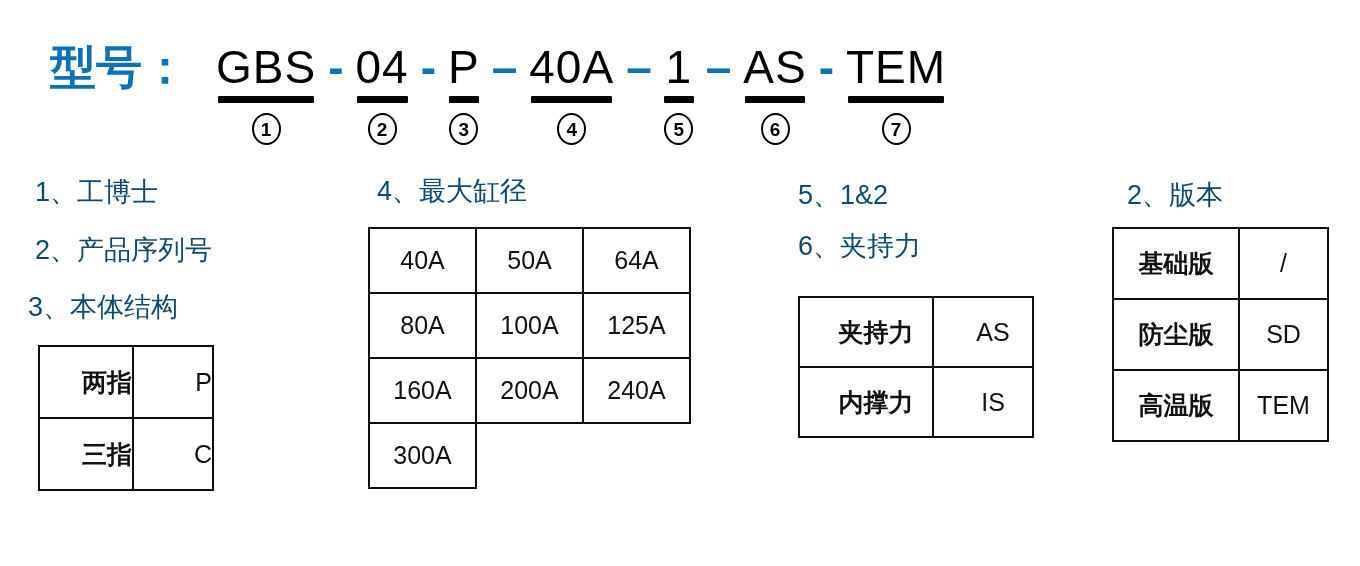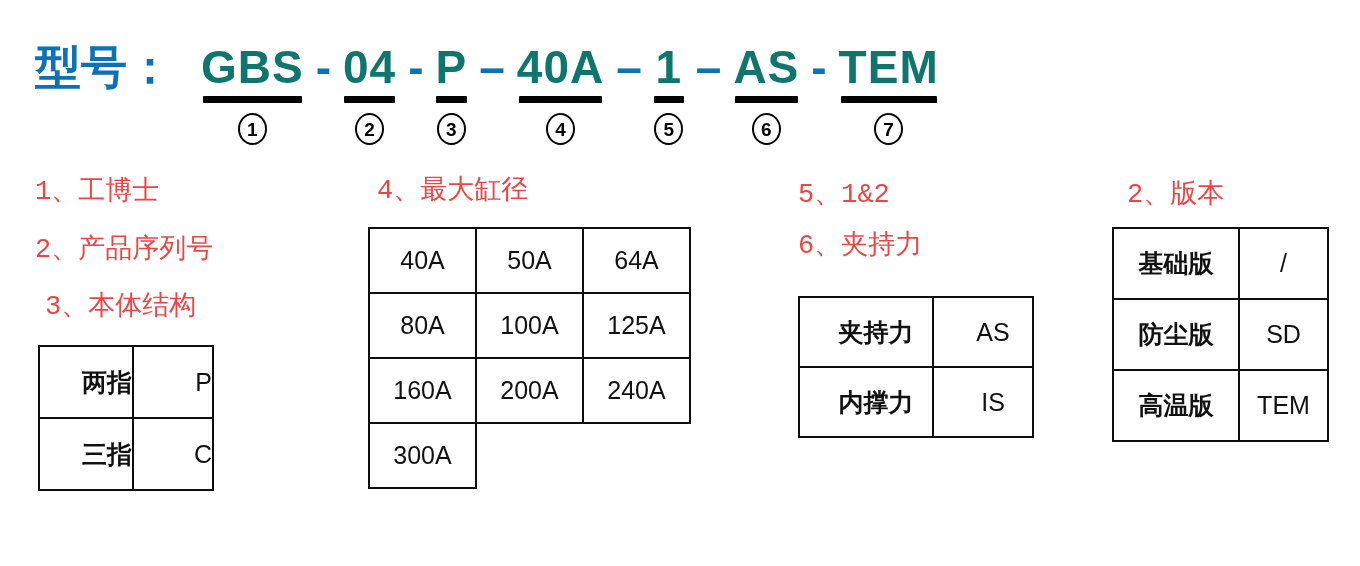--- a/index.html
+++ b/index.html
@@ -3,43 +3,43 @@
 <meta charset="utf-8">
 <style>
   html,body{margin:0;padding:0;background:#fff;}
   .canvas{
     position:relative;width:1360px;height:566px;background:#ffffff;
     font-family:"Liberation Sans","DejaVu Sans",sans-serif;color:#000;
     overflow:hidden;
   }
   
   .header{position:absolute;left:35px;top:40px;display:flex;align-items:flex-start;gap:12px;}
-  .prefix{font-size:46px;font-weight:700;color:#0b72b8;line-height:1.2;margin-right:16px;white-space:nowrap;}
+  .prefix{font-size:46px;font-weight:700;color:#0b72b8;line-height:1.2;margin-right:16px;white-space:nowrap;margin-left:15px;}
   .seg{display:flex;flex-direction:column;align-items:center;}
-  .seg-text{font-size:46px;font-weight:700;color:#0f766e;line-height:1.2;letter-spacing:1px;text-align:center;}
+  .seg-text{font-size:46px;font-weight:400;color:#000000;line-height:1.2;letter-spacing:1px;text-align:center;}
   .sep{font-size:46px;font-weight:700;color:#0b72b8;line-height:1.2;}
   .bar{height:7px;background:#000;width:96%;min-width:30px;margin-top:1px;border-radius:1px;}
   .circ{
     margin-top:10px;width:25px;height:28px;border:2px solid #000;border-radius:50%;
     display:flex;align-items:center;justify-content:center;
     font-size:19px;font-weight:600;line-height:1;
   }
   
-  .sec{position:absolute;font-size:27px;color:#ef4444;white-space:nowrap;line-height:1.2;font-family:Liberation Mono, monospace;}
+  .sec{position:absolute;font-size:27px;color:#0c4a6e;white-space:nowrap;line-height:1.2;}
   
   table{border-collapse:collapse;position:absolute;table-layout:fixed;background:#fff;}
   td{border:2.5px solid #0d0d0d;text-align:center;vertical-align:middle;font-size:25px;padding:0;color:#111;}
   td.lbl{font-weight:700;font-size:25px;}
   td.ghost{border:none;}
   #t3 td{height:70px;text-align:right;} #t3 td:first-child{width:92px;} #t3 td:last-child{width:78px;}
   #t4 td{height:63px;width:105px;}
   #t6 td{height:68px;padding-left:20px;} #t6 td:first-child{width:112px;} #t6 td:last-child{width:78px;}
   #t7 td{height:69px;margin-left:17px;} #t7 td:first-child{width:124px;} #t7 td:last-child{width:87px;}
   
-  #i1{left:35px;top:176px;} #i2{left:35px;top:234px;} #i3{left:45px;top:291px;text-align:center;}
+  #i1{left:35px;top:176px;} #i2{left:35px;top:234px;} #i3{left:28px;top:291px;text-align:center;}
   #t3{left:38px;top:345px;}
   #i4{left:377px;top:175px;} #t4{left:368px;top:227px;}
   #i5{left:798px;top:179px;} #i6{left:798px;top:230px;} #t6{left:798px;top:296px;}
   #i7{left:1127px;top:179px;} #t7{left:1112px;top:227px;}
 </style>
 </head>
 <body>
 
 <div class="canvas">
 

